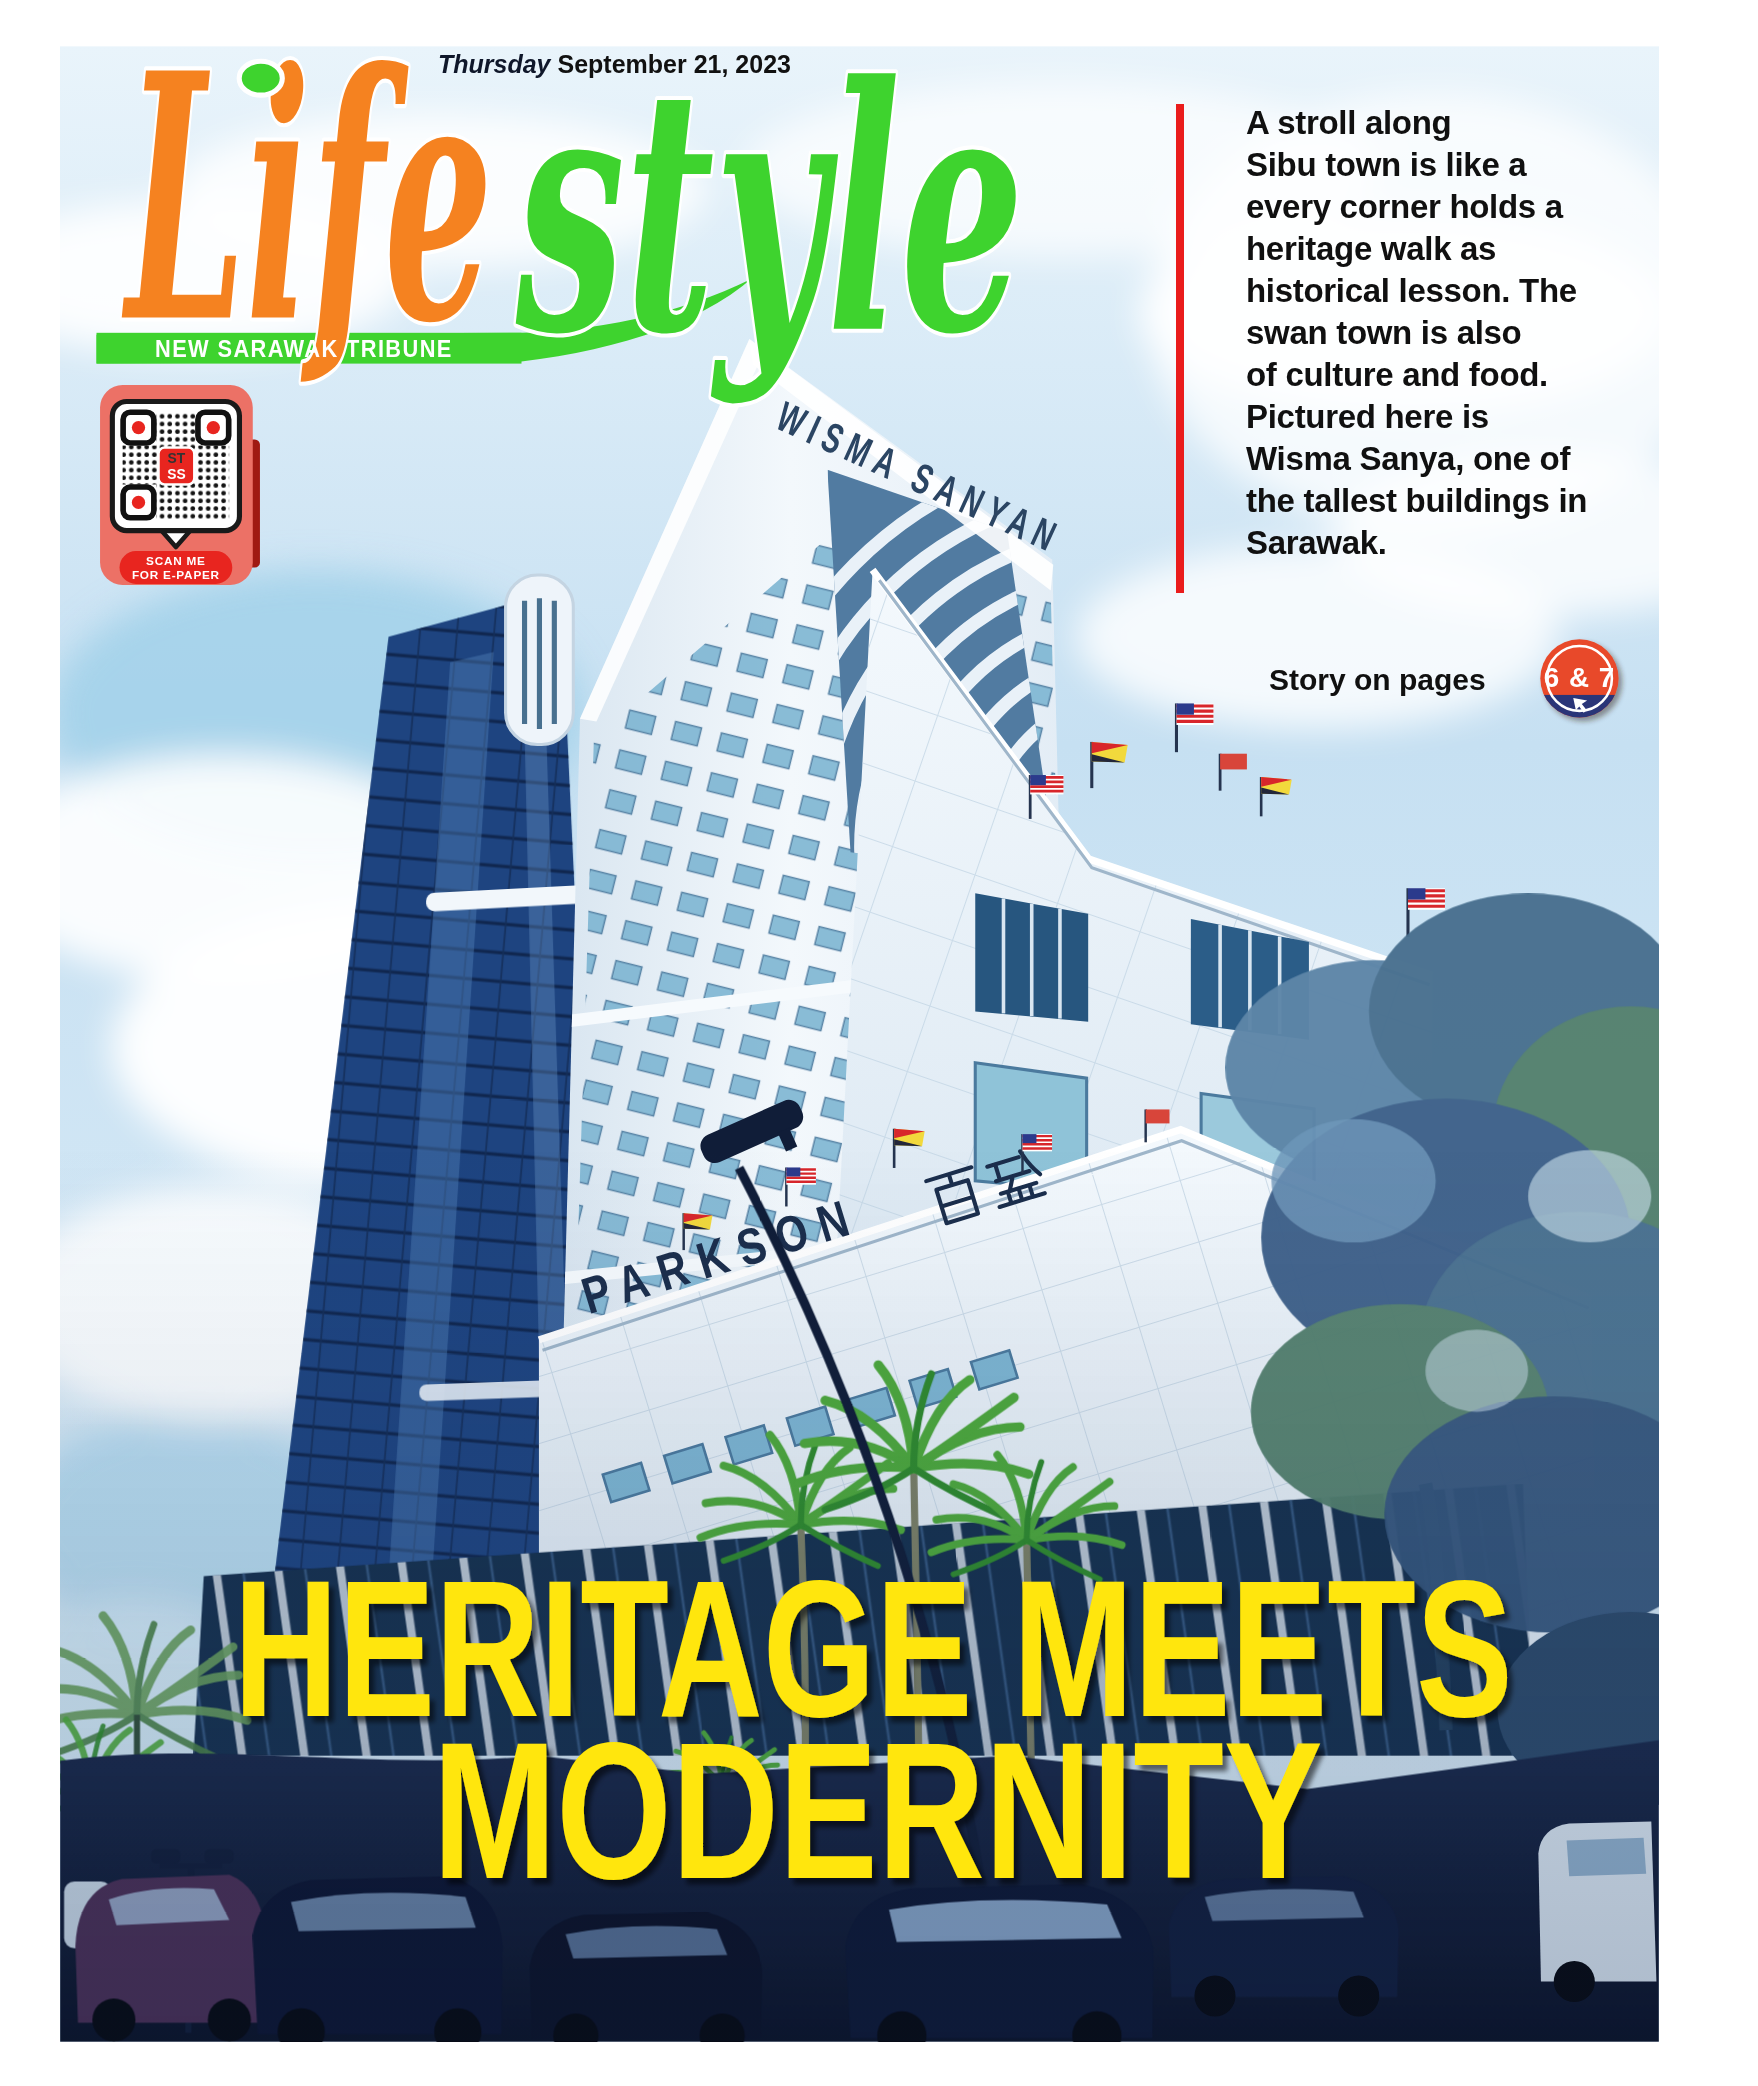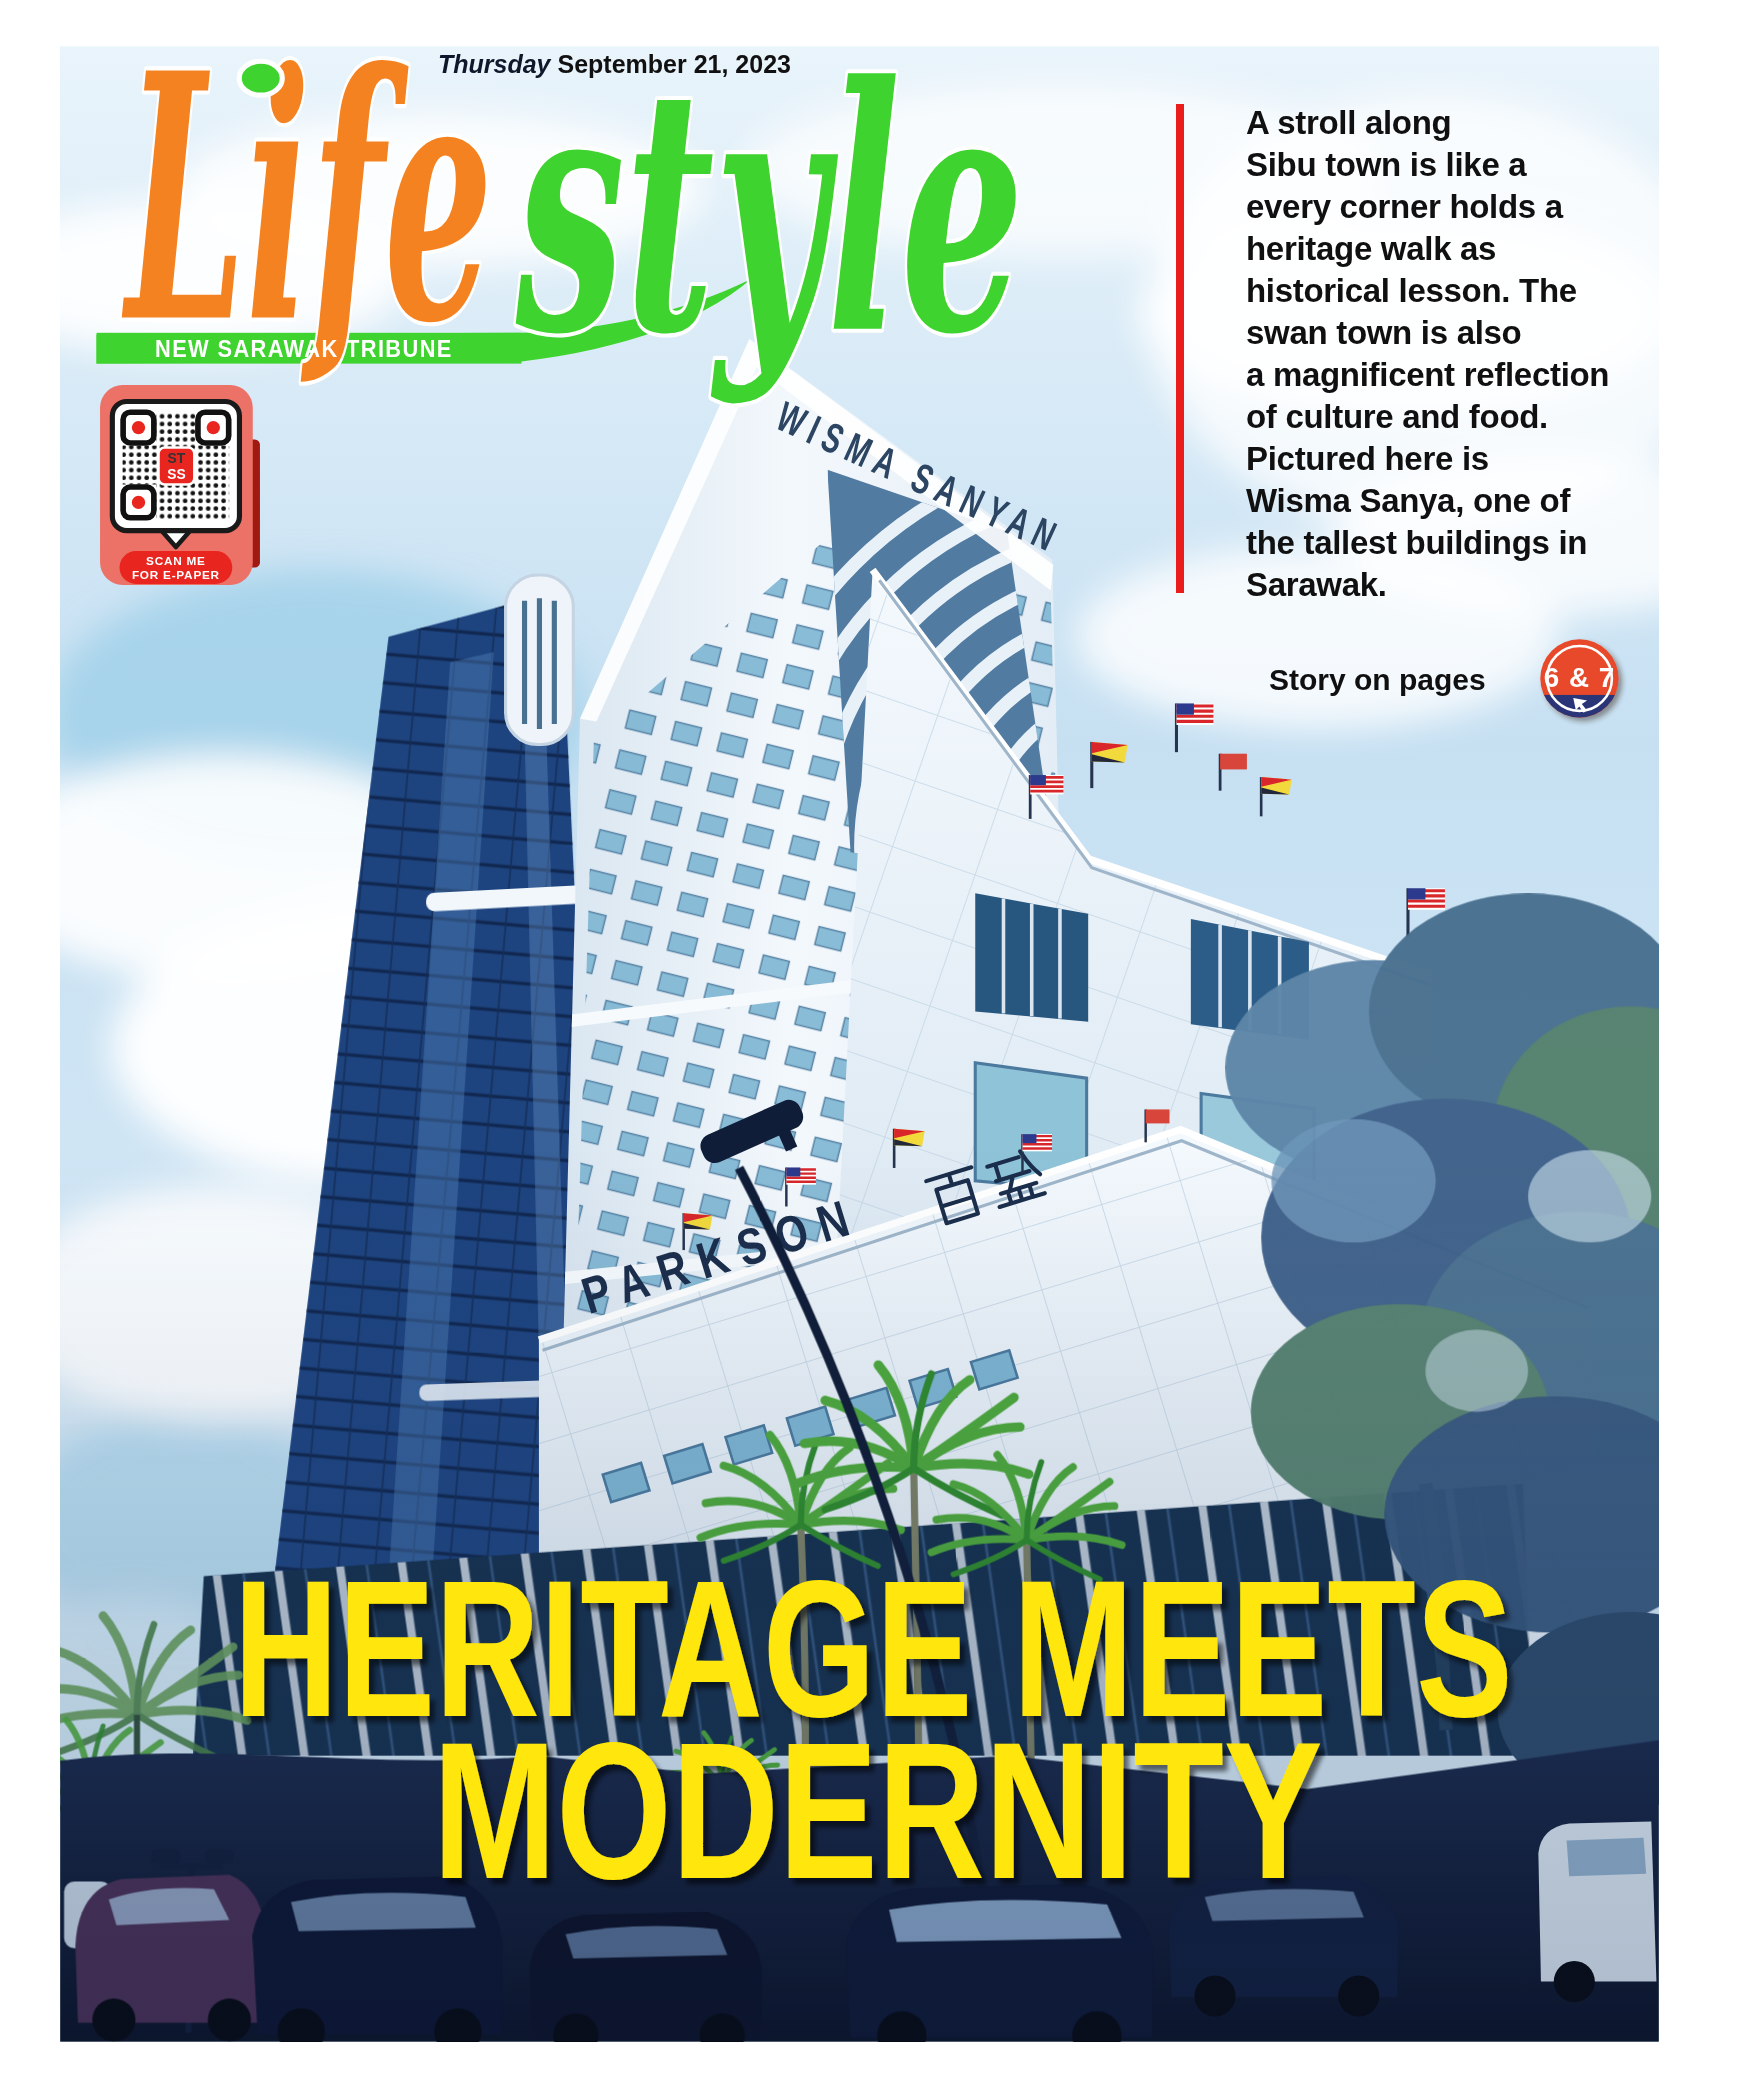--- a/index.html
+++ b/index.html
@@ -382,21 +382,20 @@
 </svg>
 
 <div class="abs" id="rule"></div>
 <div class="abs" id="standfirst">
   <div class="sf-line">A stroll along</div>
   <div class="sf-line">Sibu town is like a</div>
   <div class="sf-line">every corner holds a</div>
   <div class="sf-line">heritage walk as</div>
   <div class="sf-line">historical lesson. The</div>
   <div class="sf-line">swan town is also</div>
-  <div class="sf-line">a magnificent reflection</div>
   <div class="sf-line">of culture and food.</div>
   <div class="sf-line">Pictured here is</div>
   <div class="sf-line">Wisma Sanya, one of</div>
   <div class="sf-line">the tallest buildings in</div>
   <div class="sf-line">Sarawak.</div>
 </div>
 
 <div class="abs" id="storyline">Story on pages</div>
 
 <svg class="abs" style="left:1530px;top:629px;" width="103" height="103" viewBox="0 0 200 200">

